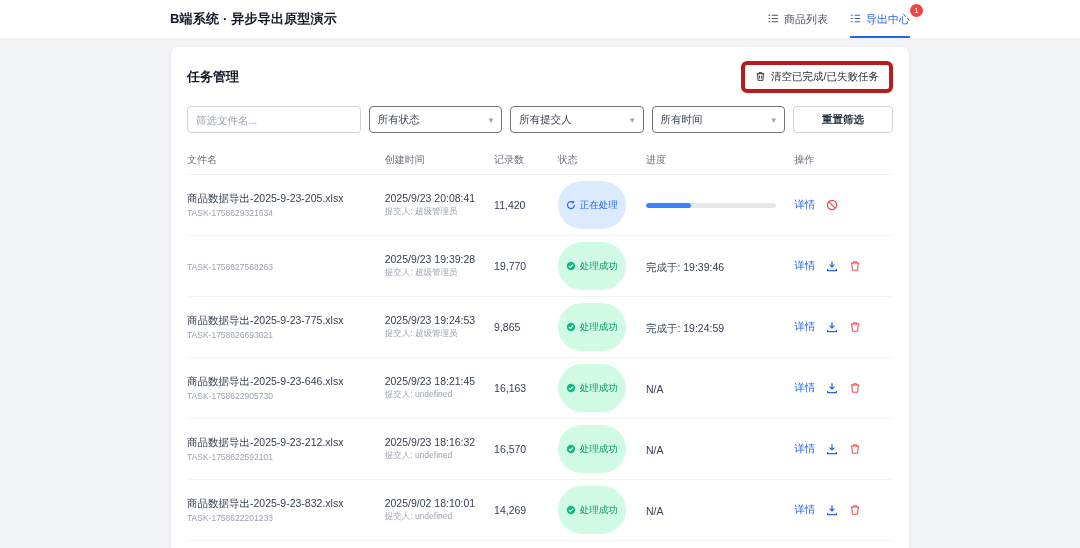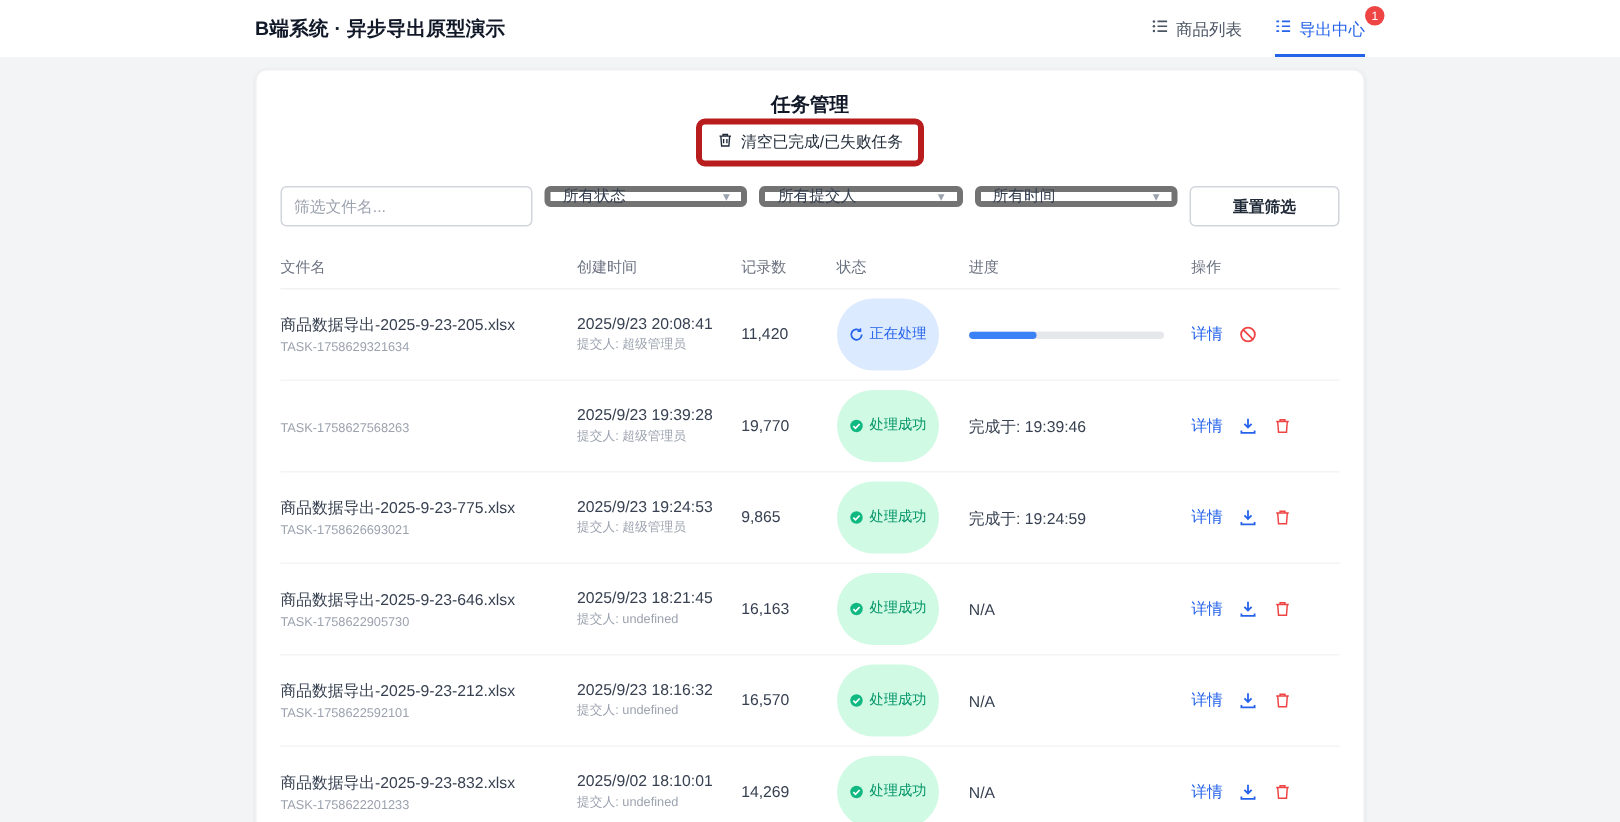--- a/index.html
+++ b/index.html
@@ -12,30 +12,30 @@
   .app-title { font-size:13px; font-weight:bold; color:#111827; letter-spacing:.2px; }
   .nav { display:flex; gap:22px; align-items:center; height:100%; }
   .nav-item { display:flex; gap:5px; align-items:center; font-size:11px; color:#4b5563; cursor:pointer;
               height:100%; padding-top:2px; position:relative; border-bottom:2px solid transparent; }
   .nav-item.active { color:#2563eb; border-bottom-color:#2563eb; }
   .nav-badge { position:absolute; top:4px; right:-13px; background:#ef4444; color:#fff; font-size:8px;
                min-width:13px; height:13px; border-radius:50%; display:flex; align-items:center; justify-content:center; }
 
   .card { background:#fff; border-radius:8px; margin-top:8px; padding:14px 16px 12px;
           border:1px solid #f0f0f2; box-shadow:0 1px 3px rgba(0,0,0,.07); }
-  .card-head { display:flex; justify-content:space-between; align-items:center;flex-direction:column; }
+  .card-head { display:flex; justify-content:space-between; align-items:center; }
   .card-title { font-size:13px; font-weight:bold; color:#111827; }
   .clear-btn { display:flex; align-items:center; gap:5px; background:#fff; border:4px solid #b91c1c;
                border-radius:6px; padding:5px 10px; font-size:10.5px; color:#1f2937; cursor:pointer; }
 
   .filters { display:flex; gap:8px; margin-top:13px; }
   .f-input { flex:1.35; height:27px; border:1px solid #d1d5db; border-radius:4px; padding:0 8px;
              font-size:10.5px; color:#374151; outline:none; background:#fff; }
   .f-input::placeholder { color:#9ca3af; }
-  .select { flex:1; height:14px; border:4px solid #737373; border-radius:4px; padding:0 8px; background:#fff;
+  .select { flex:1; height:27px; border:1px solid #737373; border-radius:4px; padding:0 8px; background:#fff;
             font-size:10.5px; display:flex; align-items:center; justify-content:space-between; color:#374151; cursor:pointer; }
   .select .chev { color:#9ca3af; font-size:9px; }
   .reset-btn { height:27px; padding:0 28px; border:1px solid #d1d5db; border-radius:4px; background:#fff;
                font-size:10.5px; color:#1f2937; font-weight:bold; cursor:pointer; white-space:nowrap; }
 
   .thead, .trow { display:grid; grid-template-columns:28% 15.5% 9% 12.5% 21% 14%; align-items:center; }
   .thead { margin-top:13px; padding:7px 0; font-size:10px; color:#6b7280; border-bottom:1px solid #f1f2f4; }
   .trow { padding:6px 0; border-bottom:1px solid #f3f4f6; min-height:31px; }
   .fname { font-size:10.5px; color:#374151; }
   .sub { font-size:8.5px; color:#9ca3af; margin-top:2px; }

